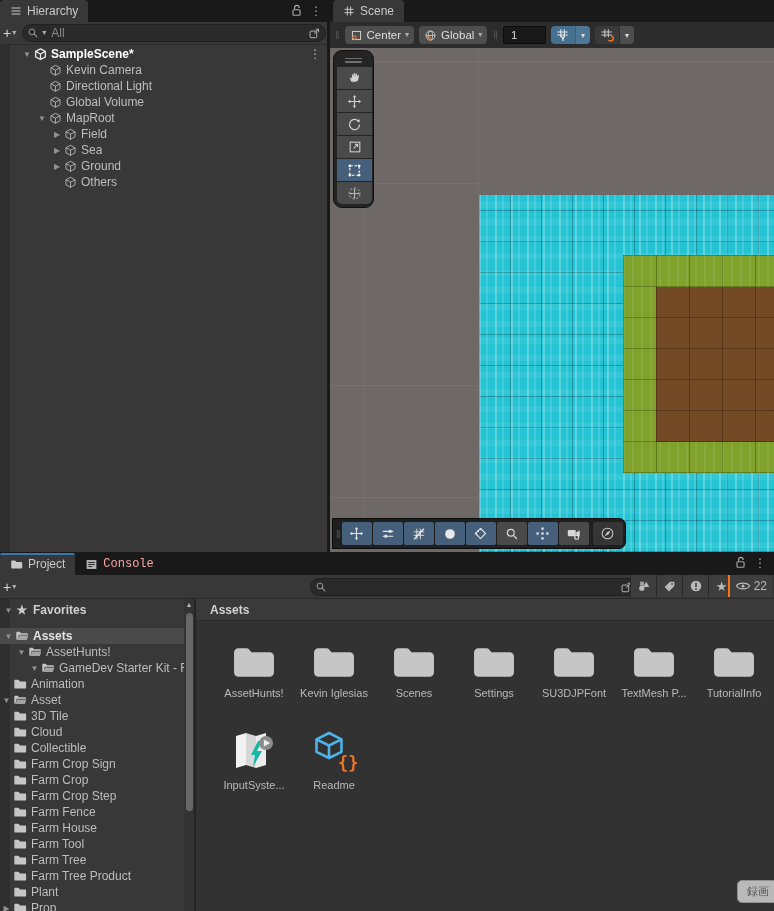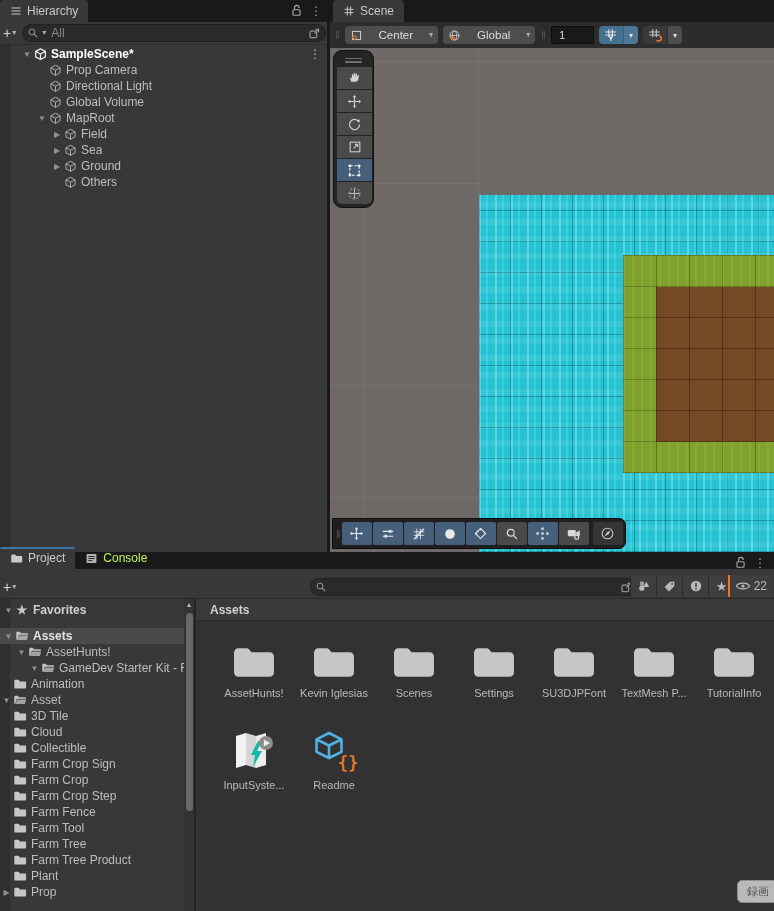--- a/index.html
+++ b/index.html
@@ -6,21 +6,21 @@
   .root{position:relative;width:774px;height:911px;overflow:hidden;
         font-family:"Liberation Sans",sans-serif;font-size:12px;color:#bdbdbd;
         background:#191919;-webkit-font-smoothing:antialiased;}
   .ic{display:inline-block;vertical-align:middle;flex:none;}
   svg{display:block;}
 
   
   .tabstrip{position:absolute;left:0;right:0;top:0;height:22px;background:#191919;display:flex;align-items:flex-end;}
   .tab{height:22px;display:inline-flex;align-items:center;gap:5px;padding:0 10px;
        background:#383838;color:#c9c9c9;border-radius:4px 4px 0 0;position:relative;}
-  .tab.inactive{background:transparent;color:#bef264;}
+  .tab.inactive{background:transparent;color:#fca5a5;font-family:Liberation Mono, monospace;}
   .tab.focused::before{content:"";position:absolute;left:0;right:0;top:0;height:2px;background:#3978ab;border-radius:4px 4px 0 0;}
   .winbtns{position:absolute;top:3px;display:flex;gap:6px;align-items:center;color:#aaa;}
 
   
   .hier{position:absolute;left:0;top:0;width:330px;height:552px;background:#383838;}
   .hier .searchrow{position:absolute;left:0;top:22px;right:0;height:22px;background:#383838;
                    border-bottom:1px solid #2d2d2d;display:flex;align-items:center;}
   .plusbtn{display:flex;align-items:center;color:#cfcfcf;padding:0 4px 0 3px;gap:1px;}
   .caret{font-size:8px;color:#b0b0b0;line-height:1;}
   .searchfield{flex:1;height:16px;margin:0 4px 0 2px;background:#2a2a2a;border:1px solid #212121;
@@ -36,21 +36,21 @@
   .row.bold .lbl{color:#ffffff;font-weight:bold;}
   .row .kebab{position:absolute;right:9px;color:#bbb;font-size:12px;}
   .hd0{padding-left:20px;} .hd1{padding-left:35px;} .hd2{padding-left:50px;}
 
   
   .scene{position:absolute;left:330px;top:0;width:444px;height:552px;background:#383838;}
   .scenebar{position:absolute;left:0;right:0;top:22px;height:26px;background:#2c2c2c;
             display:flex;align-items:center;gap:5px;padding-left:4px;border-bottom:1px solid #202020;}
   .grip{color:#555;font-size:11px;letter-spacing:-1px;padding:0 1px;}
   .tbtn{height:18px;background:#4d4d4d;border-radius:4px;display:inline-flex;align-items:center;
-        gap:16px;padding:0 5px;color:#dedede;font-size:11.5px;}
+        gap:4px;padding:0 5px;color:#dedede;font-size:11.5px;}
   .snapfield{width:34px;height:16px;background:#191919;border:1px solid #0c0c0c;border-radius:2px;
              color:#d6d6d6;display:flex;align-items:center;padding-left:7px;font-size:11.5px;}
   .split{display:inline-flex;height:18px;border-radius:4px;overflow:hidden;}
   .split .main{width:24px;display:flex;align-items:center;justify-content:center;}
   .split .arr{width:14px;display:flex;align-items:center;justify-content:center;font-size:8px;color:#ddd;}
   .split.blue .main{background:#46708f;} .split.blue .arr{background:#4d7795;border-left:1px solid #3c607c;}
   .split.grey .main{background:#393939;} .split.grey .arr{background:#4d4d4d;border-left:1px solid #2c2c2c;}
 
   .viewport{position:absolute;left:0;right:0;top:48px;bottom:0;background:#6e6966;overflow:hidden;}
   .gline{position:absolute;background:rgba(255,255,255,0.055);}
@@ -204,21 +204,21 @@
             <use href="#sym-scenecube" style="color:#e8e8e8"></use>
           </svg>
       <span class="lbl">SampleScene*</span>
       <span class="kebab">⋮</span>
     </div>
     <div class="row hd1">
       <span class="tri"></span>
       <svg class="ic" width="13" height="13">
             <use href="#sym-cube" style="color:#b9b9b9"></use>
           </svg>
-      <span class="lbl">Prop Camera</span>
+      <span class="lbl">Kevin Camera</span>
     </div>
     <div class="row hd1">
       <span class="tri"></span>
       <svg class="ic" width="13" height="13">
             <use href="#sym-cube" style="color:#b9b9b9"></use>
           </svg>
       <span class="lbl">Directional Light</span>
     </div>
     <div class="row hd1">
       <span class="tri"></span>
@@ -436,21 +436,21 @@
           <path d="M11.2 4.8 7.4 6.6 4.8 11.2l4.6-2.6Z" fill="#c9c9c9"></path>
         </svg>
       </span>
     </div>
   </div>
 </section>
 
 <div class="hdivider"></div>
 
 <section class="proj">
-  <div class="tabstrip" style="height:17px;">
+  <div class="tabstrip" style="height:23px;">
     <div class="tab focused">
       <svg class="ic" width="13" height="13">
             <use href="#sym-folder-closed" style="color:#c9c9c9"></use>
           </svg>
       <span>Project</span>
     </div>
     <div class="tab inactive">
       <svg class="ic" width="13" height="13" viewBox="0 0 16 16">
         <rect x="2" y="2.5" width="12" height="11" fill="#b4b4b4"></rect>
         <path d="M4 5.5h8M4 8h8M4 10.5h5" stroke="#2a2a2a" stroke-width="1.2"></path>
@@ -599,20 +599,27 @@
                 <use href="#sym-folder-closed" style="color:#c6c6c6"></use>
               </svg>
           <span class="lbl">Farm Crop Step</span>
         </div>
         <div class="prow pd4">
           <span class="tri"></span>
           <svg class="ic" width="14" height="14">
                 <use href="#sym-folder-closed" style="color:#c6c6c6"></use>
               </svg>
           <span class="lbl">Farm Fence</span>
+        </div>
+        <div class="prow pd4">
+          <span class="tri"></span>
+          <svg class="ic" width="14" height="14">
+                <use href="#sym-folder-closed" style="color:#c6c6c6"></use>
+              </svg>
+          <span class="lbl">Farm House</span>
         </div>
         <div class="prow pd4">
           <span class="tri"></span>
           <svg class="ic" width="14" height="14">
                 <use href="#sym-folder-closed" style="color:#c6c6c6"></use>
               </svg>
           <span class="lbl">Farm Tool</span>
         </div>
         <div class="prow pd4">
           <span class="tri"></span>

